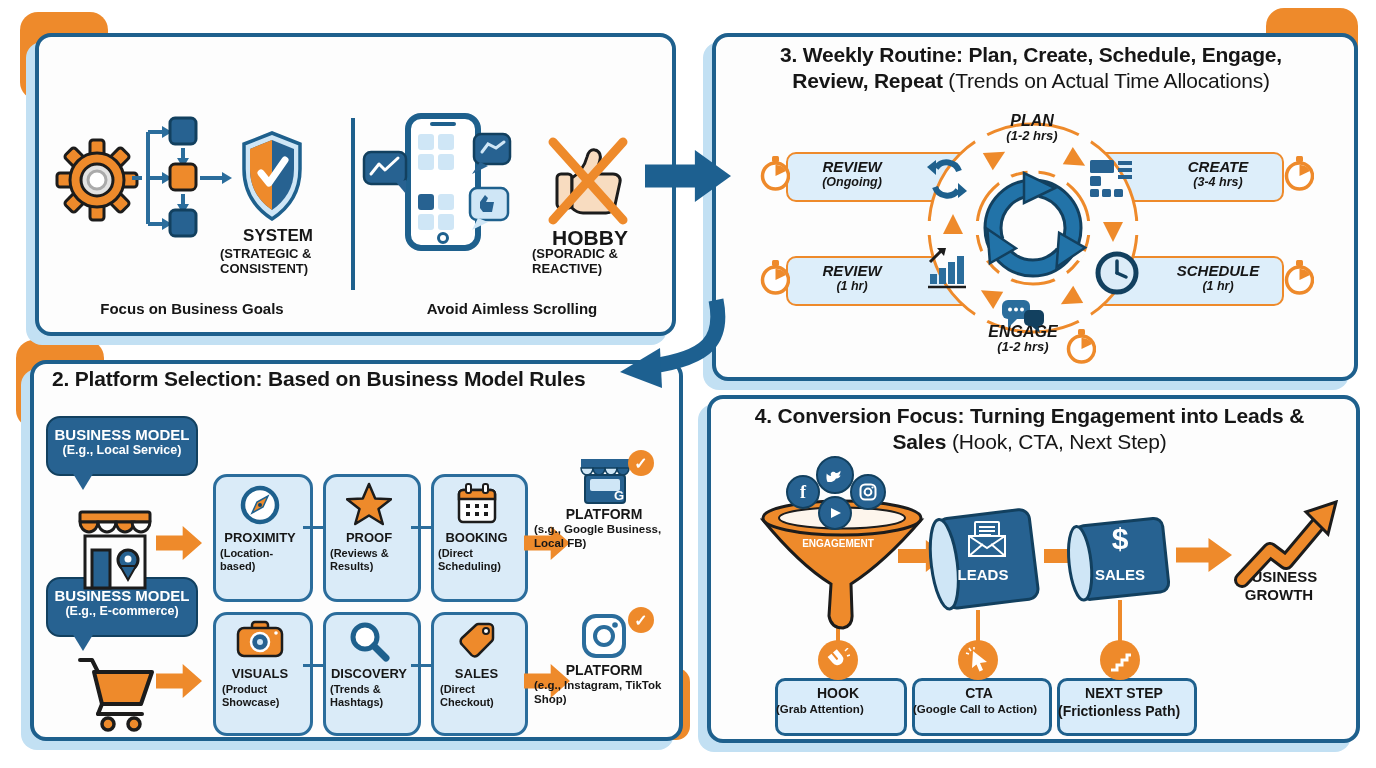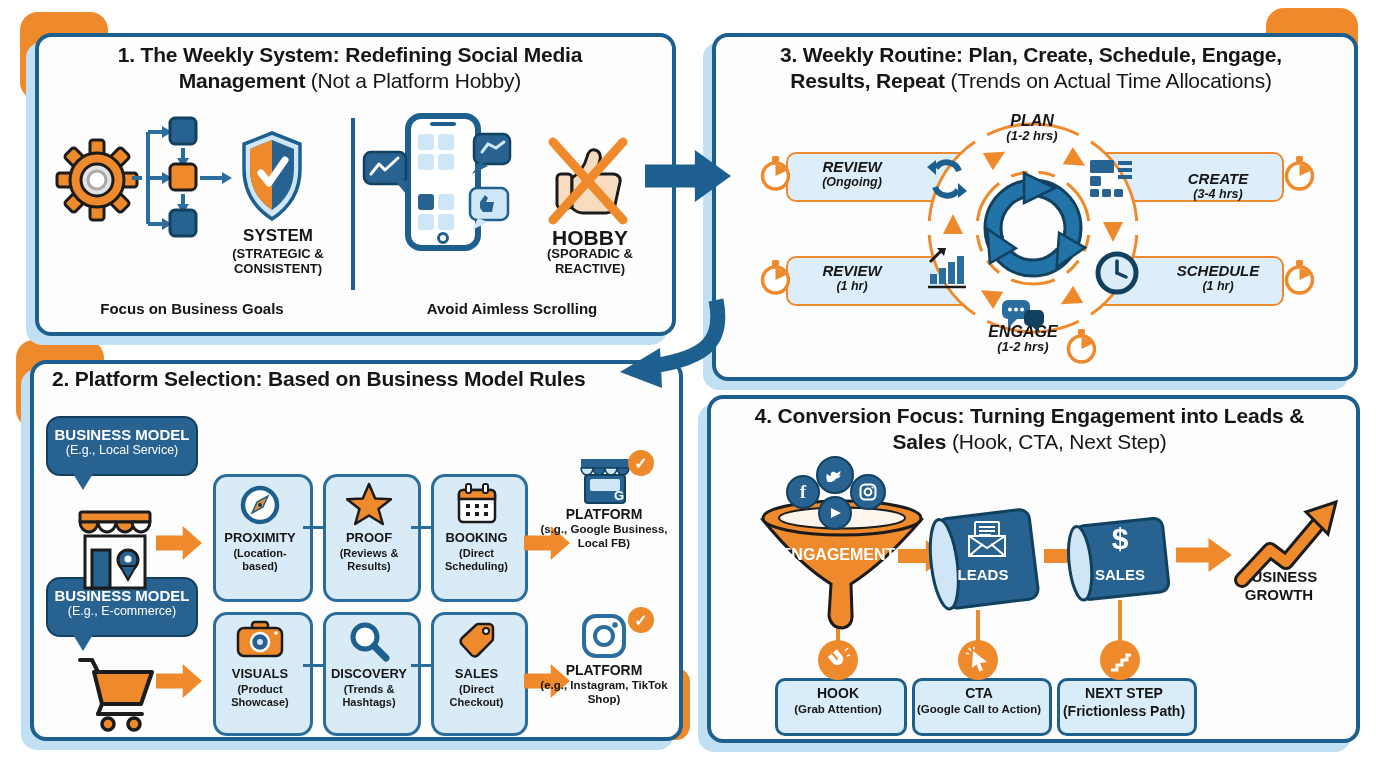--- a/index.html
+++ b/index.html
@@ -6,31 +6,31 @@
   #page{position:relative;width:1376px;height:768px;overflow:hidden;background:#fff;
         font-family:"Liberation Sans",sans-serif;color:#161616;}
   .abs{position:absolute;}
   .panel{position:absolute;background:#fdfdfd;border:4px solid #1e608d;border-radius:16px;
          box-shadow:-9px 9px 0 #c2e0f3;z-index:1;}
   .accent{position:absolute;background:#ee8a2b;border-radius:18px;z-index:0;}
   .ptitle{position:absolute;z-index:2;font-weight:bold;font-size:21px;line-height:26px;
           text-align:center;letter-spacing:-0.2px;}
   .ptitle .norm{font-weight:normal;}
   .lbl{position:absolute;z-index:3;font-weight:bold;text-align:center;}
-  .sub{position:absolute;z-index:3;text-align:center;font-weight:bold;}
+  .sub{position:absolute;z-index:3;font-weight:bold;}
   .cap{position:absolute;z-index:2;font-weight:bold;font-size:15px;text-align:center;}
   .stepbox{position:absolute;z-index:2;background:#daebf8;border:3px solid #2b6d9c;border-radius:14px;}
   .band{position:absolute;z-index:2;background:#ddeefa;border:2.5px solid #ee8a2b;border-radius:10px;}
   .bandtxt{position:absolute;z-index:4;text-align:center;font-style:italic;}
   .bandtxt .b1{font-weight:bold;font-size:15px;line-height:17px;}
   .bandtxt .b2{font-size:12.5px;line-height:14px;font-weight:bold;}
   .bubble{position:absolute;z-index:2;background:#276291;border:2px solid #12405f;border-radius:14px;
           color:#fff;text-align:center;}
   .bubble .t1{font-weight:bold;font-size:15px;line-height:17px;margin-top:8px;}
-  .bubble .t2{font-size:12.5px;line-height:14px;font-weight:normal;}
+  .bubble .t2{font-size:12.5px;line-height:14px;font-weight:bold;}
   .tail{position:absolute;z-index:2;width:0;height:0;border-left:11px solid transparent;
         border-right:11px solid transparent;border-top:18px solid #276291;}
   .oarrow{position:absolute;z-index:3;background:#ee8a2b;
         clip-path:polygon(0% 28%,58% 28%,58% 0%,100% 50%,58% 100%,58% 72%,0% 72%);}
   .barrow{position:absolute;z-index:5;background:#1d6090;
         clip-path:polygon(0% 28%,58% 28%,58% 0%,100% 50%,58% 100%,58% 72%,0% 72%);}
   .conn{position:absolute;z-index:2;background:#2b6d9c;}
   .vline{position:absolute;z-index:2;background:#ee8a2b;}
   .icon{position:absolute;z-index:4;}
   .circle-badge{position:absolute;z-index:4;background:#ee8a2b;border-radius:50%;
@@ -52,24 +52,20 @@
   <div class="accent" style="left:1266px;top:8px;width:92px;height:90px;"></div>
   <div class="accent" style="left:1260px;top:650px;width:100px;height:88px;"></div>
   <div class="accent" style="left:16px;top:340px;width:88px;height:88px;"></div>
   <div class="accent" style="left:598px;top:668px;width:92px;height:72px;border-radius:14px;"></div>
 
   <div class="panel" style="left:35px;top:33px;width:633px;height:295px;"></div>
   <div class="panel" style="left:712px;top:33px;width:638px;height:340px;"></div>
   <div class="panel" style="left:30px;top:360px;width:645px;height:373px;"></div>
   <div class="panel" style="left:707px;top:395px;width:645px;height:340px;"></div>
 
-  <div class="ptitle" style="left:60px;top:42px;width:580px;">
-    <div><span>1. The Weekly System: Redefining Social Media</span></div>
-    <div><span>Management</span><span class="norm"> (Not a Platform Hobby)</span></div>
-  </div>
 
   <svg class="icon" style="left:55px;top:138px;" width="84" height="84" viewBox="0 0 84 84">
     <g fill="#ee8a2b" stroke="#1c1c1c" stroke-width="3">
       <g>
           <rect x="35" y="2" width="14" height="16" rx="3"></rect>
         </g>
       <g transform="rotate(45 42 42)">
           <rect x="35" y="2" width="14" height="16" rx="3"></rect>
         </g>
       <g transform="rotate(90 42 42)">
@@ -186,21 +182,21 @@
   <div class="cap" style="left:412px;top:300px;width:200px;">Avoid Aimless Scrolling</div>
 
   <div class="barrow" style="left:645px;top:150px;width:86px;height:52px;"></div>
   <svg class="abs" style="left:618px;top:296px;z-index:5;" width="112" height="98" viewBox="0 0 112 98">
     <path d="M98,4 C106,44 90,62 34,70" stroke="#1d6090" stroke-width="15" fill="none"></path>
     <polygon points="42,52 2,76 44,92" fill="#1d6090"></polygon>
   </svg>
 
   <div class="ptitle" style="left:730px;top:42px;width:602px;">
     <div><span>3. Weekly Routine: Plan, Create, Schedule, Engage,</span></div>
-    <div><span>Results, Repeat</span><span class="norm"> (Trends on Actual Time Allocations)</span></div>
+    <div><span>Review, Repeat</span><span class="norm"> (Trends on Actual Time Allocations)</span></div>
   </div>
 
   <div class="band" style="left:786px;top:152px;width:185px;height:46px;"></div>
   <div class="band" style="left:1095px;top:152px;width:185px;height:46px;"></div>
   <div class="band" style="left:786px;top:256px;width:185px;height:46px;"></div>
   <div class="band" style="left:1095px;top:256px;width:185px;height:46px;"></div>
 
   <svg class="abs" style="left:913px;top:108px;z-index:3;" width="240" height="240" viewBox="0 0 240 240">
     <path fill="#fdfdfd" fill-rule="evenodd" d="M224,120a104,104 0 1,0 -208,0a104,104 0 1,0 208,0 M176,120a56,56 0 1,1 -112,0a56,56 0 1,1 112,0"></path>
     <circle cx="120" cy="120" r="104" fill="none" stroke="#ee8a2b" stroke-width="3"></circle>
@@ -254,21 +250,21 @@
   </svg>
 
   <div class="bandtxt" style="left:971px;top:112px;width:122px;">
     <div class="b1" style="font-size:16px;">PLAN</div>
     <div class="b2" style="font-size:13px;">(1-2 hrs)</div>
   </div>
   <div class="bandtxt" style="left:792px;top:158px;width:120px;">
     <div class="b1">REVIEW</div>
     <div class="b2">(Ongoing)</div>
   </div>
-  <div class="bandtxt" style="left:1158px;top:158px;width:120px;margin-top:12px;">
+  <div class="bandtxt" style="left:1158px;top:158px;width:120px;">
     <div class="b1">CREATE</div>
     <div class="b2">(3-4 hrs)</div>
   </div>
   <div class="bandtxt" style="left:792px;top:262px;width:120px;">
     <div class="b1">REVIEW</div>
     <div class="b2">(1 hr)</div>
   </div>
   <div class="bandtxt" style="left:1158px;top:262px;width:120px;">
     <div class="b1">SCHEDULE</div>
     <div class="b2">(1 hr)</div>
@@ -510,21 +506,21 @@
     <svg width="16" height="14" viewBox="0 0 16 14">
         <polygon points="4,2 14,7 4,12" fill="#fff"></polygon>
       </svg>
   </div>
 
   <svg class="icon" style="left:757px;top:496px;z-index:3;" width="170" height="144" viewBox="0 0 170 144">
     <path d="M6,24 Q42,68 74,88 L72,120 Q74,132 86,132 Q96,130 95,118 L94,88 Q128,66 164,24 Z" fill="#ee8a2b" stroke="#1c1c1c" stroke-width="3"></path>
     <ellipse cx="85" cy="22" rx="79" ry="17" fill="#ee8a2b" stroke="#1c1c1c" stroke-width="3"></ellipse>
     <ellipse cx="85" cy="22" rx="63" ry="10.5" fill="#fdf5ec" stroke="#1c1c1c" stroke-width="2"></ellipse>
   </svg>
-  <div class="wtxt" style="left:768px;top:538px;width:140px;font-size:16px;margin-top:8px;">ENGAGEMENT</div>
+  <div class="wtxt" style="left:768px;top:538px;width:140px;font-size:10px;">ENGAGEMENT</div>
 
   <div class="oarrow" style="left:898px;top:540px;width:48px;height:32px;"></div>
 
   <svg class="icon" style="left:926px;top:500px;z-index:3;" width="122" height="118" viewBox="0 0 122 118">
     <g transform="rotate(-7 61 59)">
       <rect x="16" y="14" width="92" height="90" rx="10" fill="#276291" stroke="#12405f" stroke-width="3"></rect>
       <ellipse cx="18" cy="59" rx="13" ry="45" fill="#cfe6f6" stroke="#12405f" stroke-width="3"></ellipse>
     </g>
     <g transform="translate(43,22)" stroke="#fff" stroke-width="2" fill="none">
       <rect x="6" y="0" width="24" height="18" rx="1"></rect>

